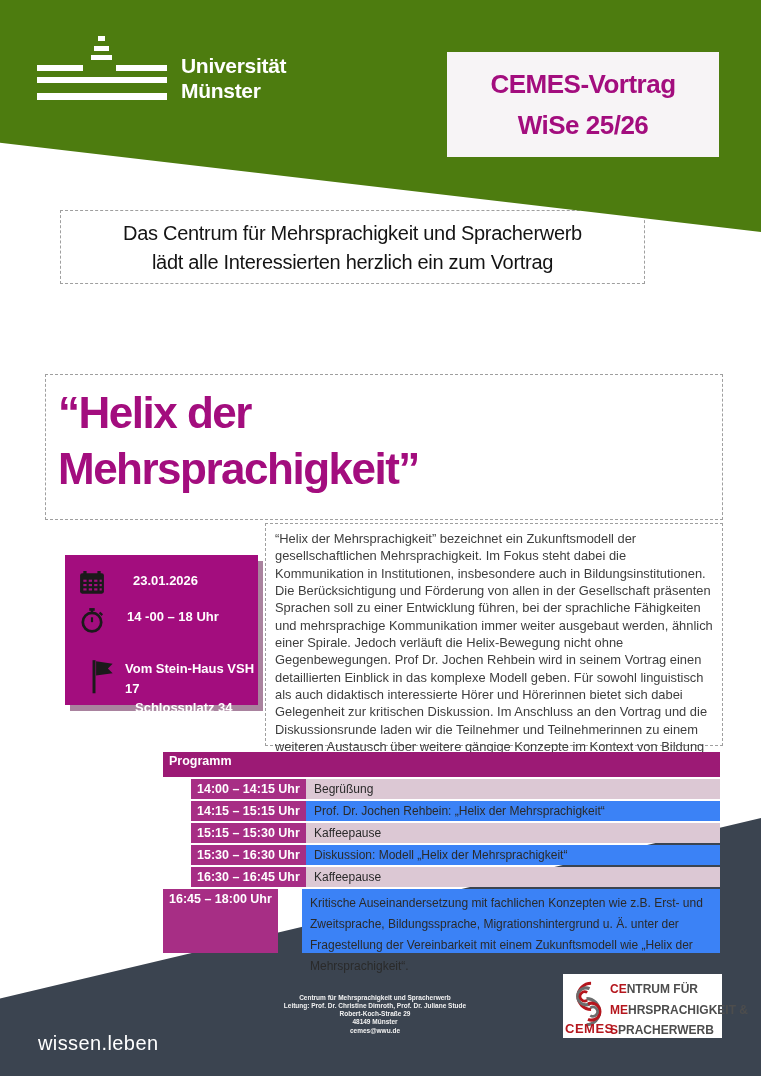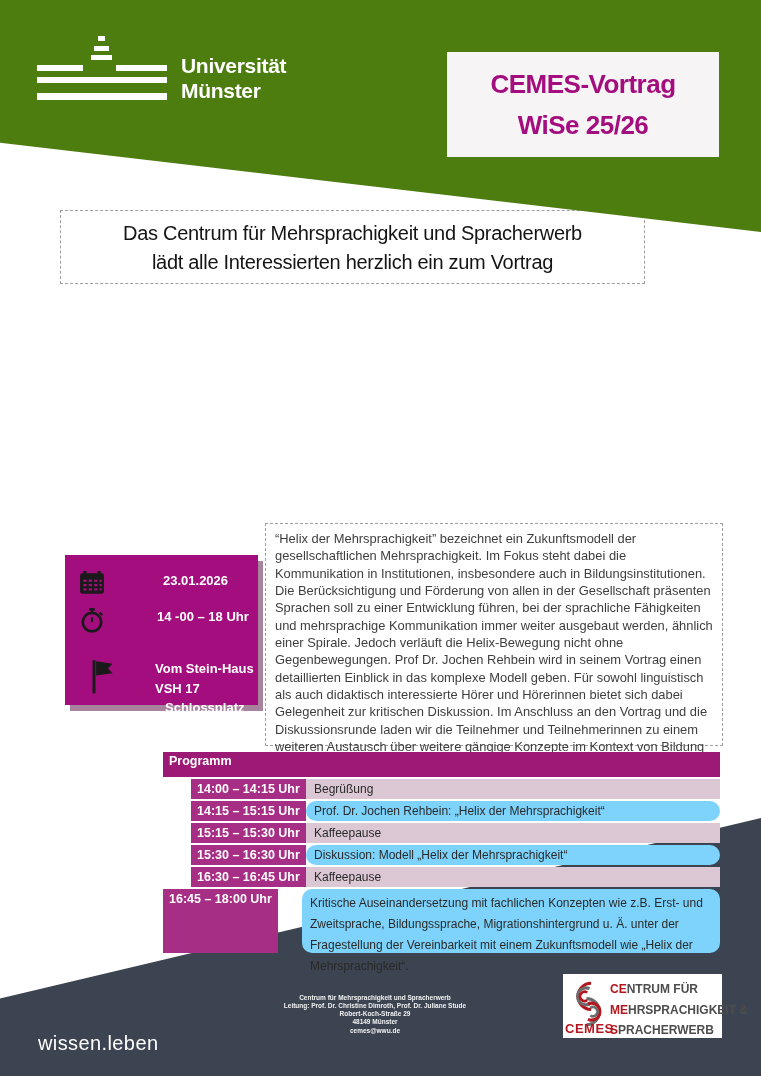--- a/index.html
+++ b/index.html
@@ -22,38 +22,38 @@
     font-size:20px;color:#141414;line-height:1.43;letter-spacing:-0.3px;}
   .name-box{left:45px;top:295px;width:603px;height:73px;}
   .name-box .big{position:absolute;left:12px;top:50%;transform:translateY(-50%);
     color:#a30d7e;font-size:44px;font-weight:bold;letter-spacing:-1.5px;white-space:nowrap;}
   .helix-box{left:45px;top:374px;width:678px;height:146px;padding:10px 0 0 12px;}
   .helix-box .big{color:#a30d7e;font-size:44px;font-weight:bold;letter-spacing:-1.5px;line-height:1.27;}
 
   
   .info-box{position:absolute;left:65px;top:555px;width:193px;height:150px;background:#a30d7e;
     box-shadow:5px 6px 0 rgba(84,6,62,0.5);color:#ffffff;}
-  .info-row{position:absolute;left:14px;display:flex;align-items:flex-start;gap:30px;}
+  .info-row{position:absolute;left:14px;display:flex;align-items:flex-start;}
   .info-icon{width:26px;flex:0 0 26px;margin-right:10px;}
   .info-text{font-size:13px;font-weight:bold;line-height:1.5;}
 
   
   .abstract-box{left:265px;top:523px;width:458px;height:223px;padding:6px 9px;
     font-size:12.9px;color:#3e3e3e;line-height:1.345;}
 
   
   .program{position:absolute;left:163px;top:752px;width:557px;z-index:6;}
   .prog-header{height:25px;line-height:19px;background:#9c1a75;color:#ffffff;
     font-size:12.5px;font-weight:bold;padding-left:6px;margin-bottom:2px;}
   .prog-row{display:flex;margin-bottom:2px;}
   .prog-time{flex:0 0 115px;background:#a72e85;color:#ffffff;font-size:12.5px;font-weight:bold;
     padding:3px 0 0 6px;}
   .prog-event{flex:1;font-size:12px;color:#2a2a2a;padding:3px 6px 0 8px;}
   .row-dark .prog-event{background:#dcc8d4;}
-  .row-light .prog-event{background:#7dd3fc;border-radius:10px;}
+  .row-light .prog-event{background:#3b82f6;}
   .prog-row.small{height:20px;padding-left:28px;}
   .prog-row.tall{height:64px;}
   .prog-row.tall .prog-event{line-height:21px;padding-top:4px;margin-left:24px;}
 
   
   .footer{position:absolute;left:0;top:818px;width:761px;height:258px;background:#3b4450;
     clip-path:polygon(0 70%,100% 0,100% 100%,0 100%);z-index:4;}
   .slogan{position:absolute;left:38px;top:214px;color:#ffffff;font-size:20px;letter-spacing:0.4px;}
   .contact{position:absolute;left:255px;top:176px;width:240px;text-align:center;
     color:#f2f2f2;font-size:6.5px;font-weight:bold;line-height:1.25;}
@@ -87,20 +87,24 @@
       <div>WiSe 25/26</div>
     </div>
   </div>
 
   <div class="dashed invite-box">
     <div>Das Centrum für Mehrsprachigkeit und Spracherwerb</div>
     <div>lädt alle Interessierten herzlich ein zum Vortrag</div>
   </div>
 
 
+  <div class="dashed helix-box">
+    <div class="big">“Helix der</div>
+    <div class="big">Mehrsprachigkeit”</div>
+  </div>
 
   <div class="info-box">
     <div class="info-row" style="top:16px;">
       <svg class="info-icon" viewBox="0 0 24 22">
         <rect x="1" y="2" width="22" height="19" rx="2" fill="#1a1a1a"></rect>
         <rect x="4" y="0" width="3" height="4" fill="#1a1a1a"></rect>
           <rect x="17" y="0" width="3" height="4" fill="#1a1a1a"></rect>
         <g fill="#a30d7e">
           <rect x="4" y="8" width="3" height="2"></rect>
             <rect x="9" y="8" width="3" height="2"></rect>

